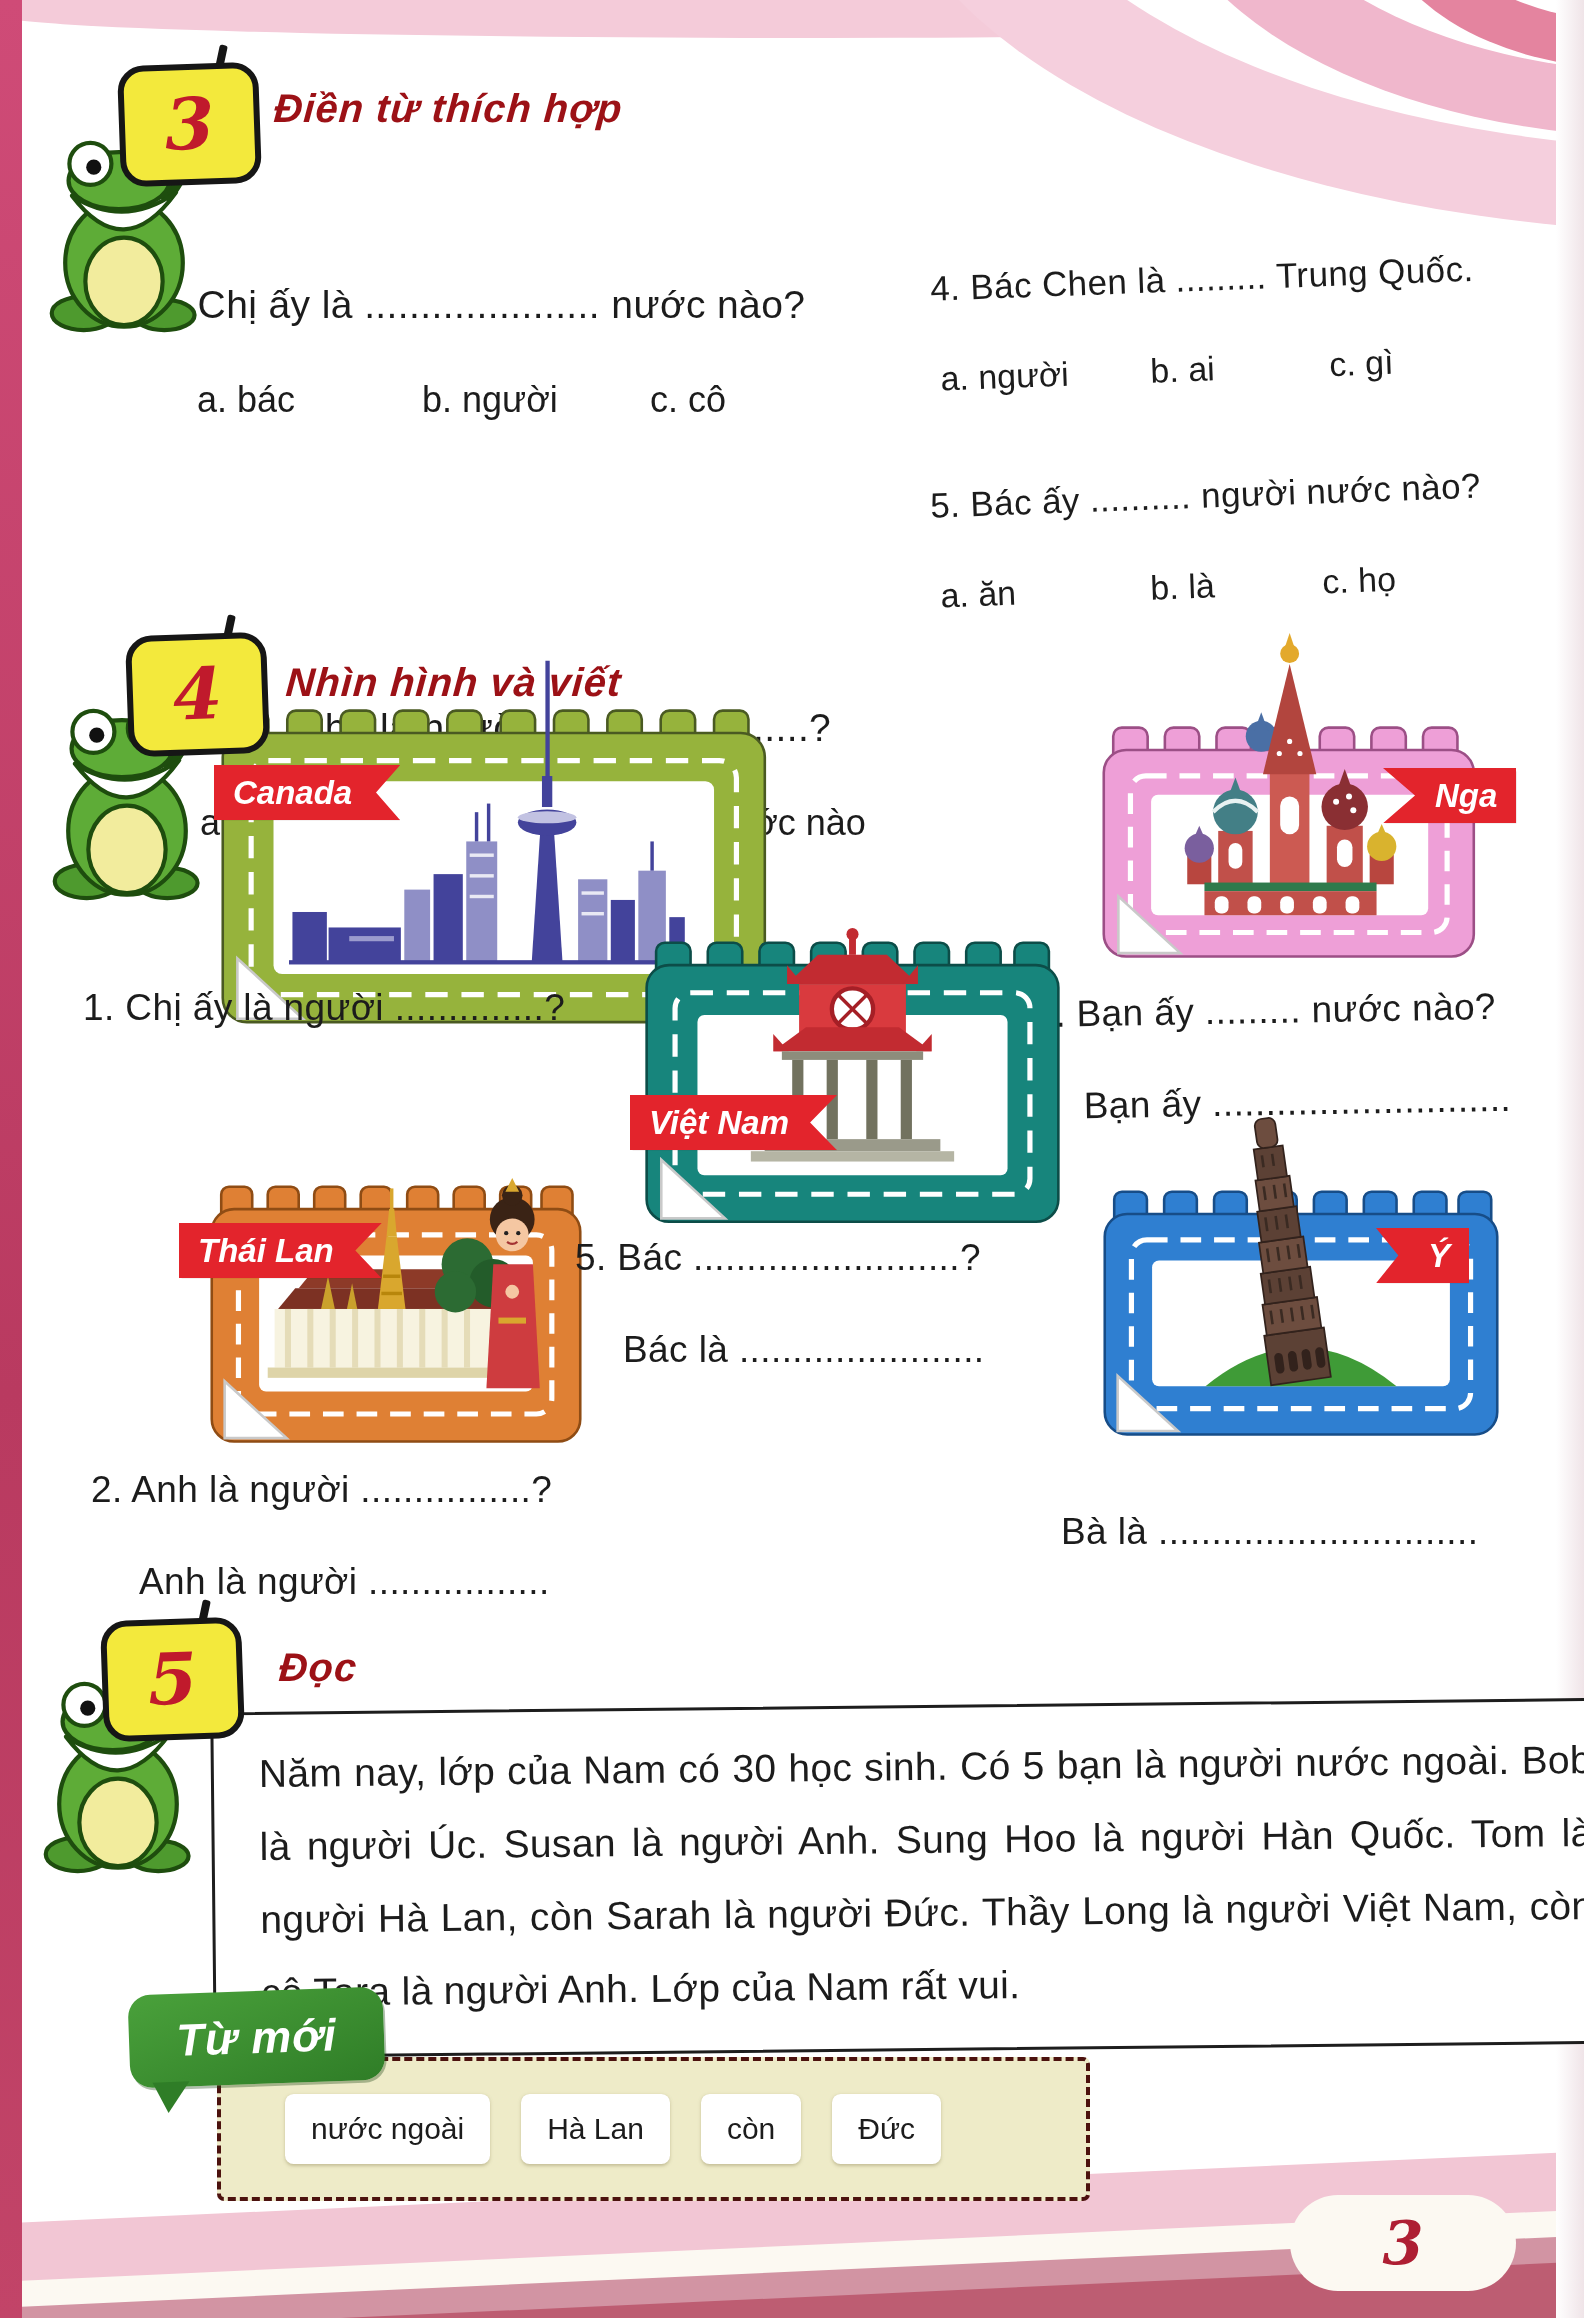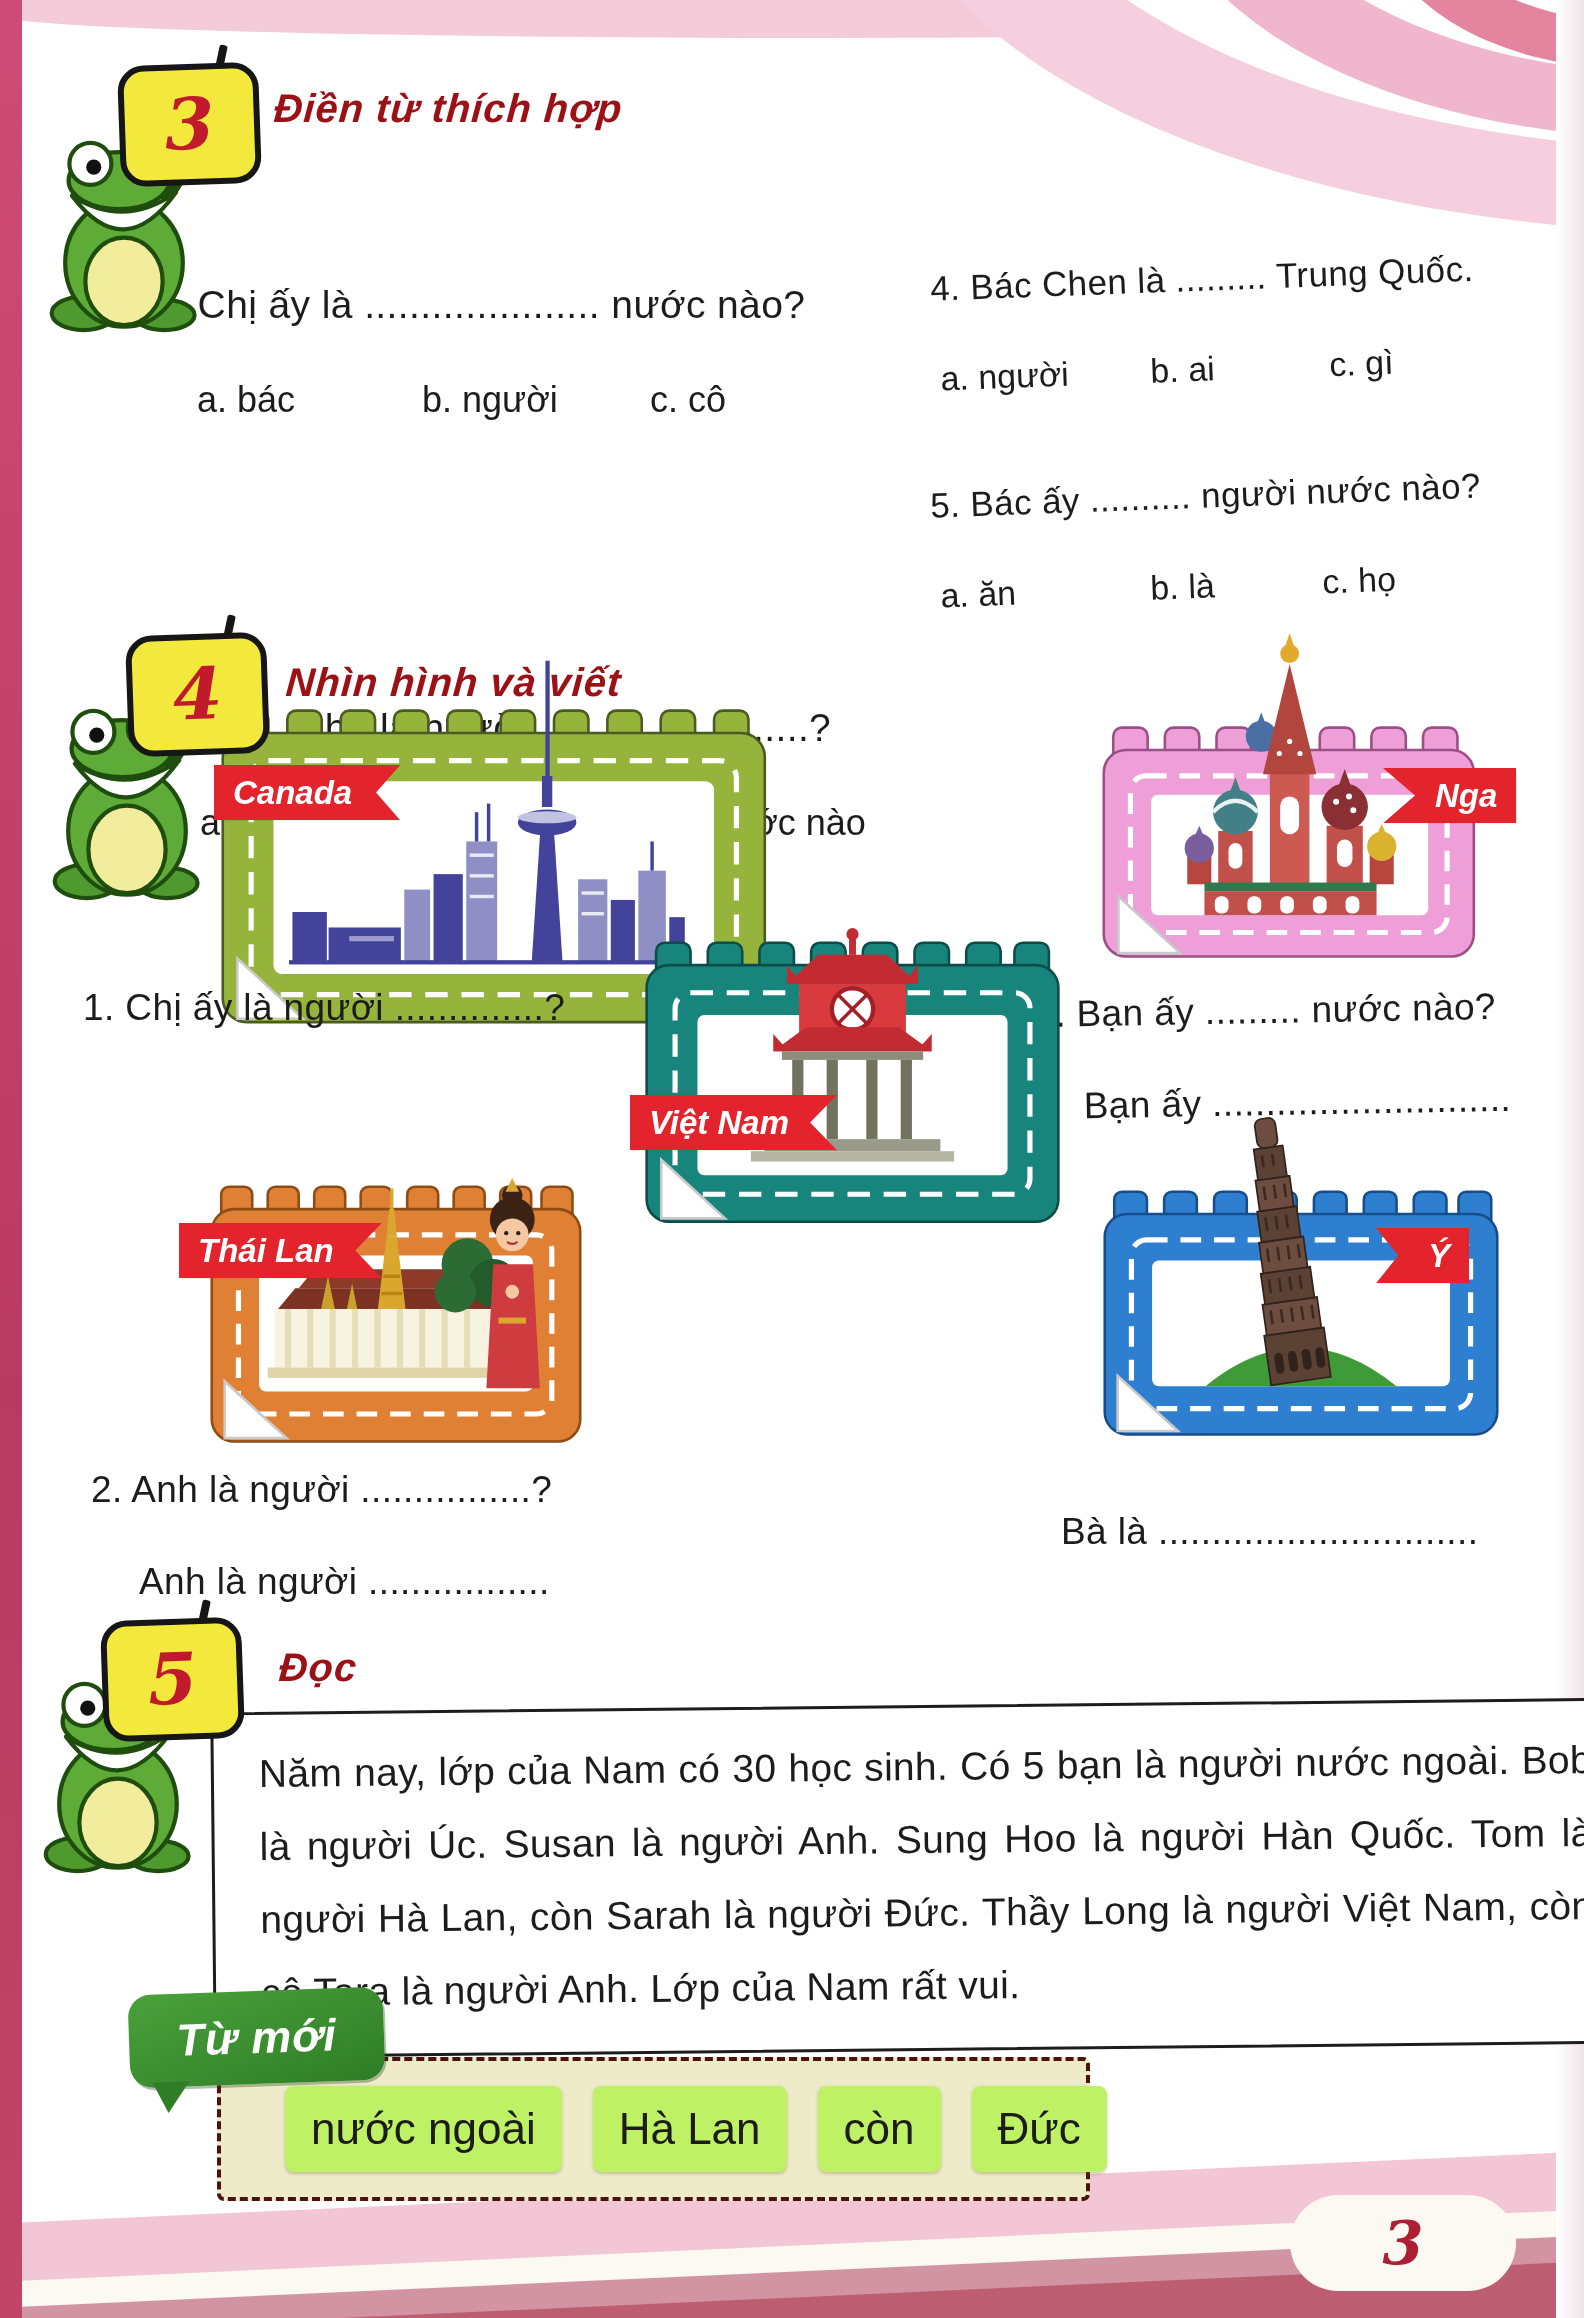--- a/index.html
+++ b/index.html
@@ -60,21 +60,21 @@
                 padding:8.6px 19px 8.6px 52px;justify-content:flex-end;}
   
   .read-box{position:absolute;left:212px;top:1705px;width:1333px;background:#ffffff;
             border:3.4px solid #1d1d1d;border-radius:19px;padding:22.4px 43px 26px 45px;
             transform:rotate(-0.6deg);z-index:2;}
   .read-box .passage{font-size:39px;line-height:73px;text-align:justify;letter-spacing:0.3px;}
   
   .vocab-box{position:absolute;left:217px;top:2057px;width:801px;height:136px;
              background:#eeebc8;border:4.3px dashed #4c120e;border-radius:6.9px;
              display:flex;align-items:center;gap:31px;padding-left:64px;z-index:2;}
-  .chip{background:#bef264;border-radius:8.6px;padding:18px 26px;font-size:44px;
+  .chip{background:#ffffff;border-radius:8.6px;padding:18px 26px;font-size:30px;
         box-shadow:0 1.7px 3.4px rgba(120,110,60,.35);white-space:nowrap;}
   .bubble{position:absolute;left:129px;top:1991px;width:255px;height:93px;z-index:3;
           background:linear-gradient(160deg,#4aa13b,#2f7d27);border-radius:22.4px;
           display:flex;align-items:center;justify-content:center;transform:rotate(-2deg);
           box-shadow:1.7px 2.6px 0 rgba(30,70,20,.35);}
   .bubble::after{content:"";position:absolute;left:22.4px;bottom:-26px;width:0;height:0;
                  border-left:15.5px solid transparent;border-right:22.4px solid transparent;
                  border-top:31px solid #2f7d27;}
   .bubble .vt{color:#fff;font-weight:bold;font-style:italic;font-size:45px;letter-spacing:0.9px;}
 </style>
@@ -370,20 +370,24 @@
       <polygon points="322,344 384,344 376,200 330,200" fill="#ce3c3f"></polygon>
       <circle cx="352" cy="232" r="8" fill="#f5c7a2"></circle>
       <rect x="336" y="262" width="32" height="7" fill="#d9a72e"></rect>
     </g>
     <polygon points="18,402 90,402 18,336" fill="#ffffff" stroke="#c9c9c9" stroke-width="3"></polygon>
   </svg>
   <div class="ribbon ribbon-left" style="left:179px;top:1223px">
     <span>Thái Lan</span>
   </div>
 
+  <div class="q4 q" style="left:575px;top:1237px">
+    <div class="l1">5. Bác .........................?</div>
+    <div class="l2">Bác là .......................</div>
+  </div>
 
   <svg class="stamp" style="left:1102px;top:1097px" width="398" height="340" viewBox="0 0 462 395">
     <g fill="#2f7fd1" stroke="#174d88" stroke-width="3">
       <rect x="14" y="110" width="38" height="46" rx="9"></rect>
         <rect x="72" y="110" width="38" height="46" rx="9"></rect>
       <rect x="130" y="110" width="38" height="46" rx="9"></rect>
         <rect x="188" y="110" width="38" height="46" rx="9"></rect>
       <rect x="246" y="110" width="38" height="46" rx="9"></rect>
         <rect x="304" y="110" width="38" height="46" rx="9"></rect>
       <rect x="362" y="110" width="38" height="46" rx="9"></rect>

